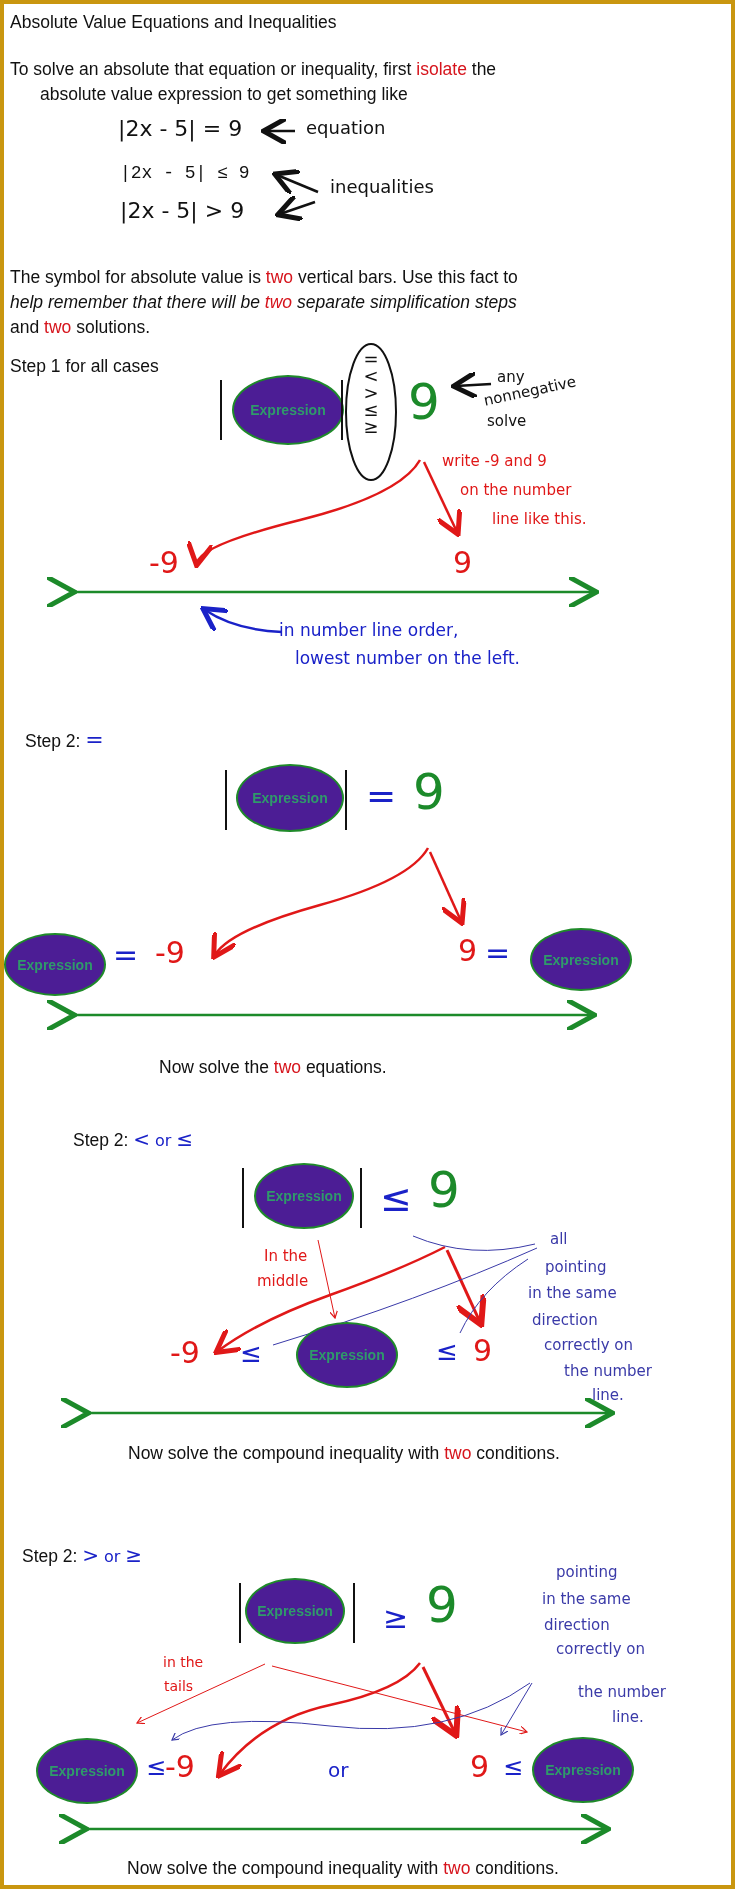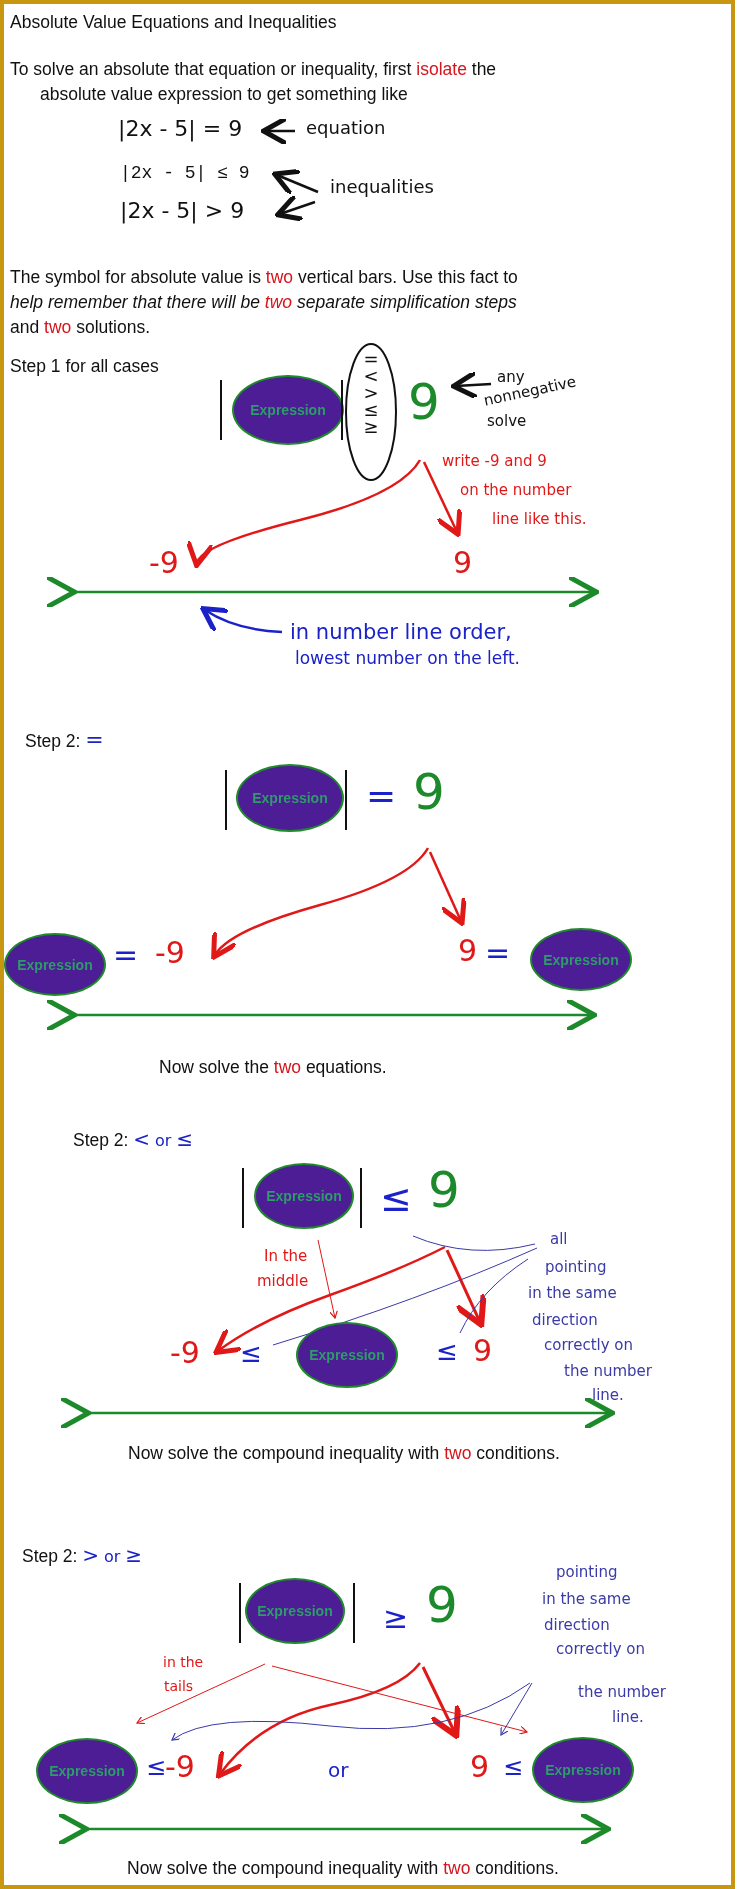--- a/index.html
+++ b/index.html
@@ -108,21 +108,21 @@
 </div>
 <div class="hand green" style="left:408px;top:372px;font-size:50px;line-height:60px;">9</div>
 <div class="hand black" style="left:497px;top:368px;font-size:15px;">any</div>
 <div class="hand black" style="left:483px;top:382px;font-size:15px;transform:rotate(-12deg);">nonnegative</div>
 <div class="hand black" style="left:487px;top:412px;font-size:15px;">solve</div>
 <div class="hand red" style="left:442px;top:452px;font-size:15px;">write -9 and 9</div>
 <div class="hand red" style="left:444px;top:481px;font-size:15px;margin-left:16px;">on the number</div>
 <div class="hand red" style="left:492px;top:510px;font-size:15px;">line like this.</div>
 <div class="hand red" style="left:149px;top:545px;font-size:30px;">-9</div>
 <div class="hand red" style="left:453px;top:545px;font-size:30px;">9</div>
-<div class="hand blue" style="left:290px;top:620px;font-size:21px;">in number line order,</div>
+<div class="hand blue" style="left:279px;top:620px;font-size:17px;">in number line order,</div>
 <div class="hand blue" style="left:295px;top:648px;font-size:17px;">lowest number on the left.</div>
 
 <div class="txt" style="left:25px;top:727px;"><span>Step 2:</span> <span class="hand blue" style="position:static;font-size:22px;">=</span></div>
 <div class="bar" style="left:225px;top:770px;height:60px;"></div>
 <div class="expr" style="left:236px;top:764px;width:108px;height:68px;">Expression</div>
 <div class="bar" style="left:345px;top:770px;height:60px;"></div>
 <div class="hand blue" style="left:366px;top:775px;font-size:36px;">=</div>
 <div class="hand green" style="left:413px;top:762px;font-size:50px;line-height:60px;">9</div>
 <div class="expr" style="left:4px;top:933px;width:102px;height:63px;">Expression</div>
 <div class="hand blue" style="left:113px;top:937px;font-size:30px;">=</div>

